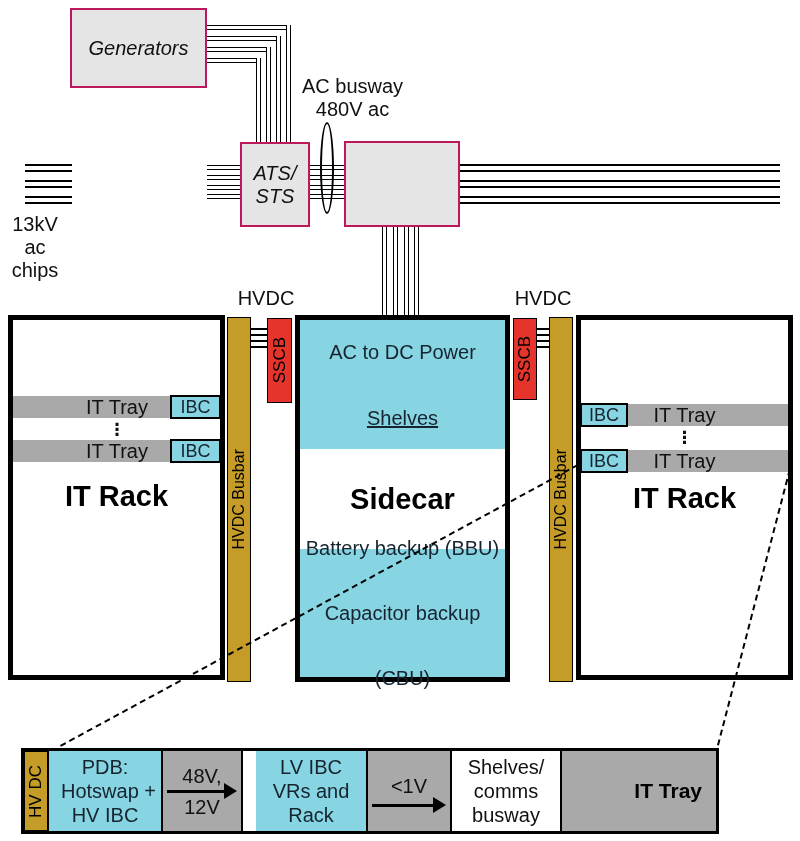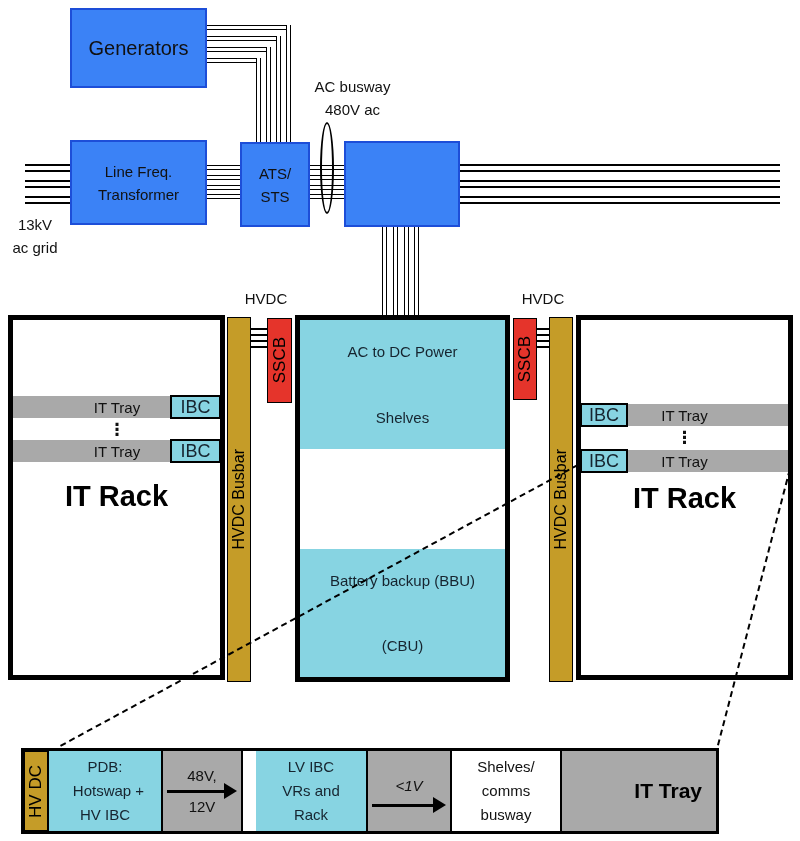--- a/index.html
+++ b/index.html
@@ -5,24 +5,24 @@
   :root{
     --cyan:#87D4E2; --gold:#C59C28; --red:#E5342B; --gray:#A9A9A9;
     --ink:#000; --navy:#16242F;
   }
   html,body{margin:0;padding:0;background:#fff;}
   #stage{
     position:relative; width:800px; height:841px; background:#fff; overflow:hidden;
     font-family:"Liberation Sans","DejaVu Sans",sans-serif; color:#111;
   }
   .abs{position:absolute; box-sizing:border-box;}
-  .box{border:2px solid #1d4ed8; background:#3b82f6; display:flex; flex-direction:column;
-       align-items:center; justify-content:center; text-align:center;}
+  .box{border:2px solid #be185d; background:#e5e5e5; display:flex; flex-direction:column;
+       align-items:center; justify-content:center; text-align:center;font-style:italic;}
   .thickbox{border:5px solid #000;}
-  .lbl{font-size:15px; line-height:23px; text-align:center; color:#111;}
+  .lbl{font-size:20px; line-height:23px; text-align:center; color:#111;}
   .big{font-weight:bold; font-size:29px; line-height:32px; color:#000;}
   
   .wh{height:8px; background:#fff; border-top:2px solid #000; border-bottom:2px solid #000;}
   
   .wt{height:5px; background:#fff; border-top:1.5px solid #000; border-bottom:1.5px solid #000;}
   .wv{width:5px; background:#fff; border-left:1.5px solid #000; border-right:1.5px solid #000;}
   
   .sw{height:2px; background:#000;}
   .ellipse{border:2px solid #000; border-radius:50%; background:transparent;}
   .vtext{writing-mode:vertical-rl; transform:rotate(180deg); white-space:nowrap;}
@@ -63,27 +63,23 @@
   <div class="abs wv" style="left:286px; top:25px; height:118px;"></div>
   <div class="abs wv" style="left:276px; top:36px; height:107px;"></div>
   <div class="abs wv" style="left:266px; top:47px; height:96px;"></div>
   <div class="abs wv" style="left:256px; top:58px; height:85px;"></div>
 
   <div class="abs wh" style="left:25px; top:164px; width:47px;"></div>
   <div class="abs wh" style="left:25px; top:180px; width:47px;"></div>
   <div class="abs wh" style="left:25px; top:196px; width:47px;"></div>
   <div class="abs lbl" style="left:2px; top:213px; width:66px;">
     <div>13kV</div>
-    <div>ac grid</div>
-  </div>
-
-  <div class="abs box" style="left:70px; top:140px; width:137px; height:85px;">
-    <div class="lbl">Line Freq.</div>
-    <div class="lbl">Transformer</div>
-  </div>
+    <div>ac chips</div>
+  </div>
+
 
   <div class="abs wt" style="left:207px; top:165px; width:33px;"></div>
   <div class="abs wt" style="left:207px; top:175px; width:33px;"></div>
   <div class="abs wt" style="left:207px; top:185px; width:33px;"></div>
   <div class="abs wt" style="left:207px; top:194px; width:33px;"></div>
 
   <div class="abs box" style="left:240px; top:142px; width:70px; height:85px;">
     <div class="lbl">ATS/</div>
     <div class="lbl">STS</div>
   </div>
@@ -138,24 +134,26 @@
   <div class="abs sw" style="left:251px; top:340px; width:16px;"></div>
   <div class="abs sw" style="left:251px; top:346px; width:16px;"></div>
 
   <div class="abs redbar" style="left:267px; top:318px; width:25px; height:85px;">
     <span class="vtext" style="font-size:17px; color:#000;">SSCB</span>
   </div>
 
   <div class="abs thickbox" style="left:295px; top:315px; width:215px; height:367px; border:5px solid #000; background:#fff;"></div>
   <div class="abs region cyanbox" style="left:300px; top:320px; width:205px; height:129px;">
     <div class="lbl" style="line-height:26px; color:var(--navy);">AC to DC Power</div>
-    <div class="lbl" style="line-height:26px; color:var(--navy);">Shelves</div>
-  </div>
+    <div class="lbl" style="line-height:26px; color:var(--navy);text-decoration:underline;">Shelves</div>
+  </div>
+  <div class="abs big" style="left:300px; top:483px; width:205px; text-align:center;">Sidecar</div>
   <div class="abs region cyanbox" style="left:300px; top:549px; width:205px; height:128px;">
     <div class="lbl" style="line-height:25px; color:var(--navy);">Battery backup (BBU)</div>
+    <div class="lbl" style="line-height:25px; color:var(--navy);">Capacitor backup</div>
     <div class="lbl" style="line-height:25px; color:var(--navy);">(CBU)</div>
   </div>
 
   <div class="abs redbar" style="left:513px; top:318px; width:24px; height:82px;">
     <span class="vtext" style="font-size:17px; color:#000;">SSCB</span>
   </div>
 
   <div class="abs sw" style="left:537px; top:328px; width:12px;"></div>
   <div class="abs sw" style="left:537px; top:334px; width:12px;"></div>
   <div class="abs sw" style="left:537px; top:340px; width:12px;"></div>
@@ -196,21 +194,21 @@
     <div class="cell" style="width:80px; background:var(--gray);">
       <div class="lbl">48V,</div>
       <div class="arrow" style="width:58px; margin:2px 12px 2px 0;"></div>
       <div class="lbl">12V</div>
     </div>
     <div class="cell cyanbox" style="width:112px;margin-left:13px;">
       <div class="lbl" style="color:var(--navy);">LV IBC</div>
       <div class="lbl" style="color:var(--navy);">VRs and</div>
       <div class="lbl" style="color:var(--navy);">Rack</div>
     </div>
-    <div class="cell" style="width:84px; background:var(--gray);font-style:italic;">
+    <div class="cell" style="width:84px; background:var(--gray);">
       <div class="lbl">&lt;1V</div>
       <div class="arrow" style="width:62px; margin:6px 12px 2px 0;"></div>
     </div>
     <div class="cell" style="width:110px; background:#fff;">
       <div class="lbl">Shelves/</div>
       <div class="lbl">comms</div>
       <div class="lbl">busway</div>
     </div>
     <div class="cell" style="flex:1; background:var(--gray); flex-direction:row; justify-content:flex-end; padding-right:14px;">
       <span style="font-size:21px; font-weight:bold; color:#000;">IT Tray</span>

